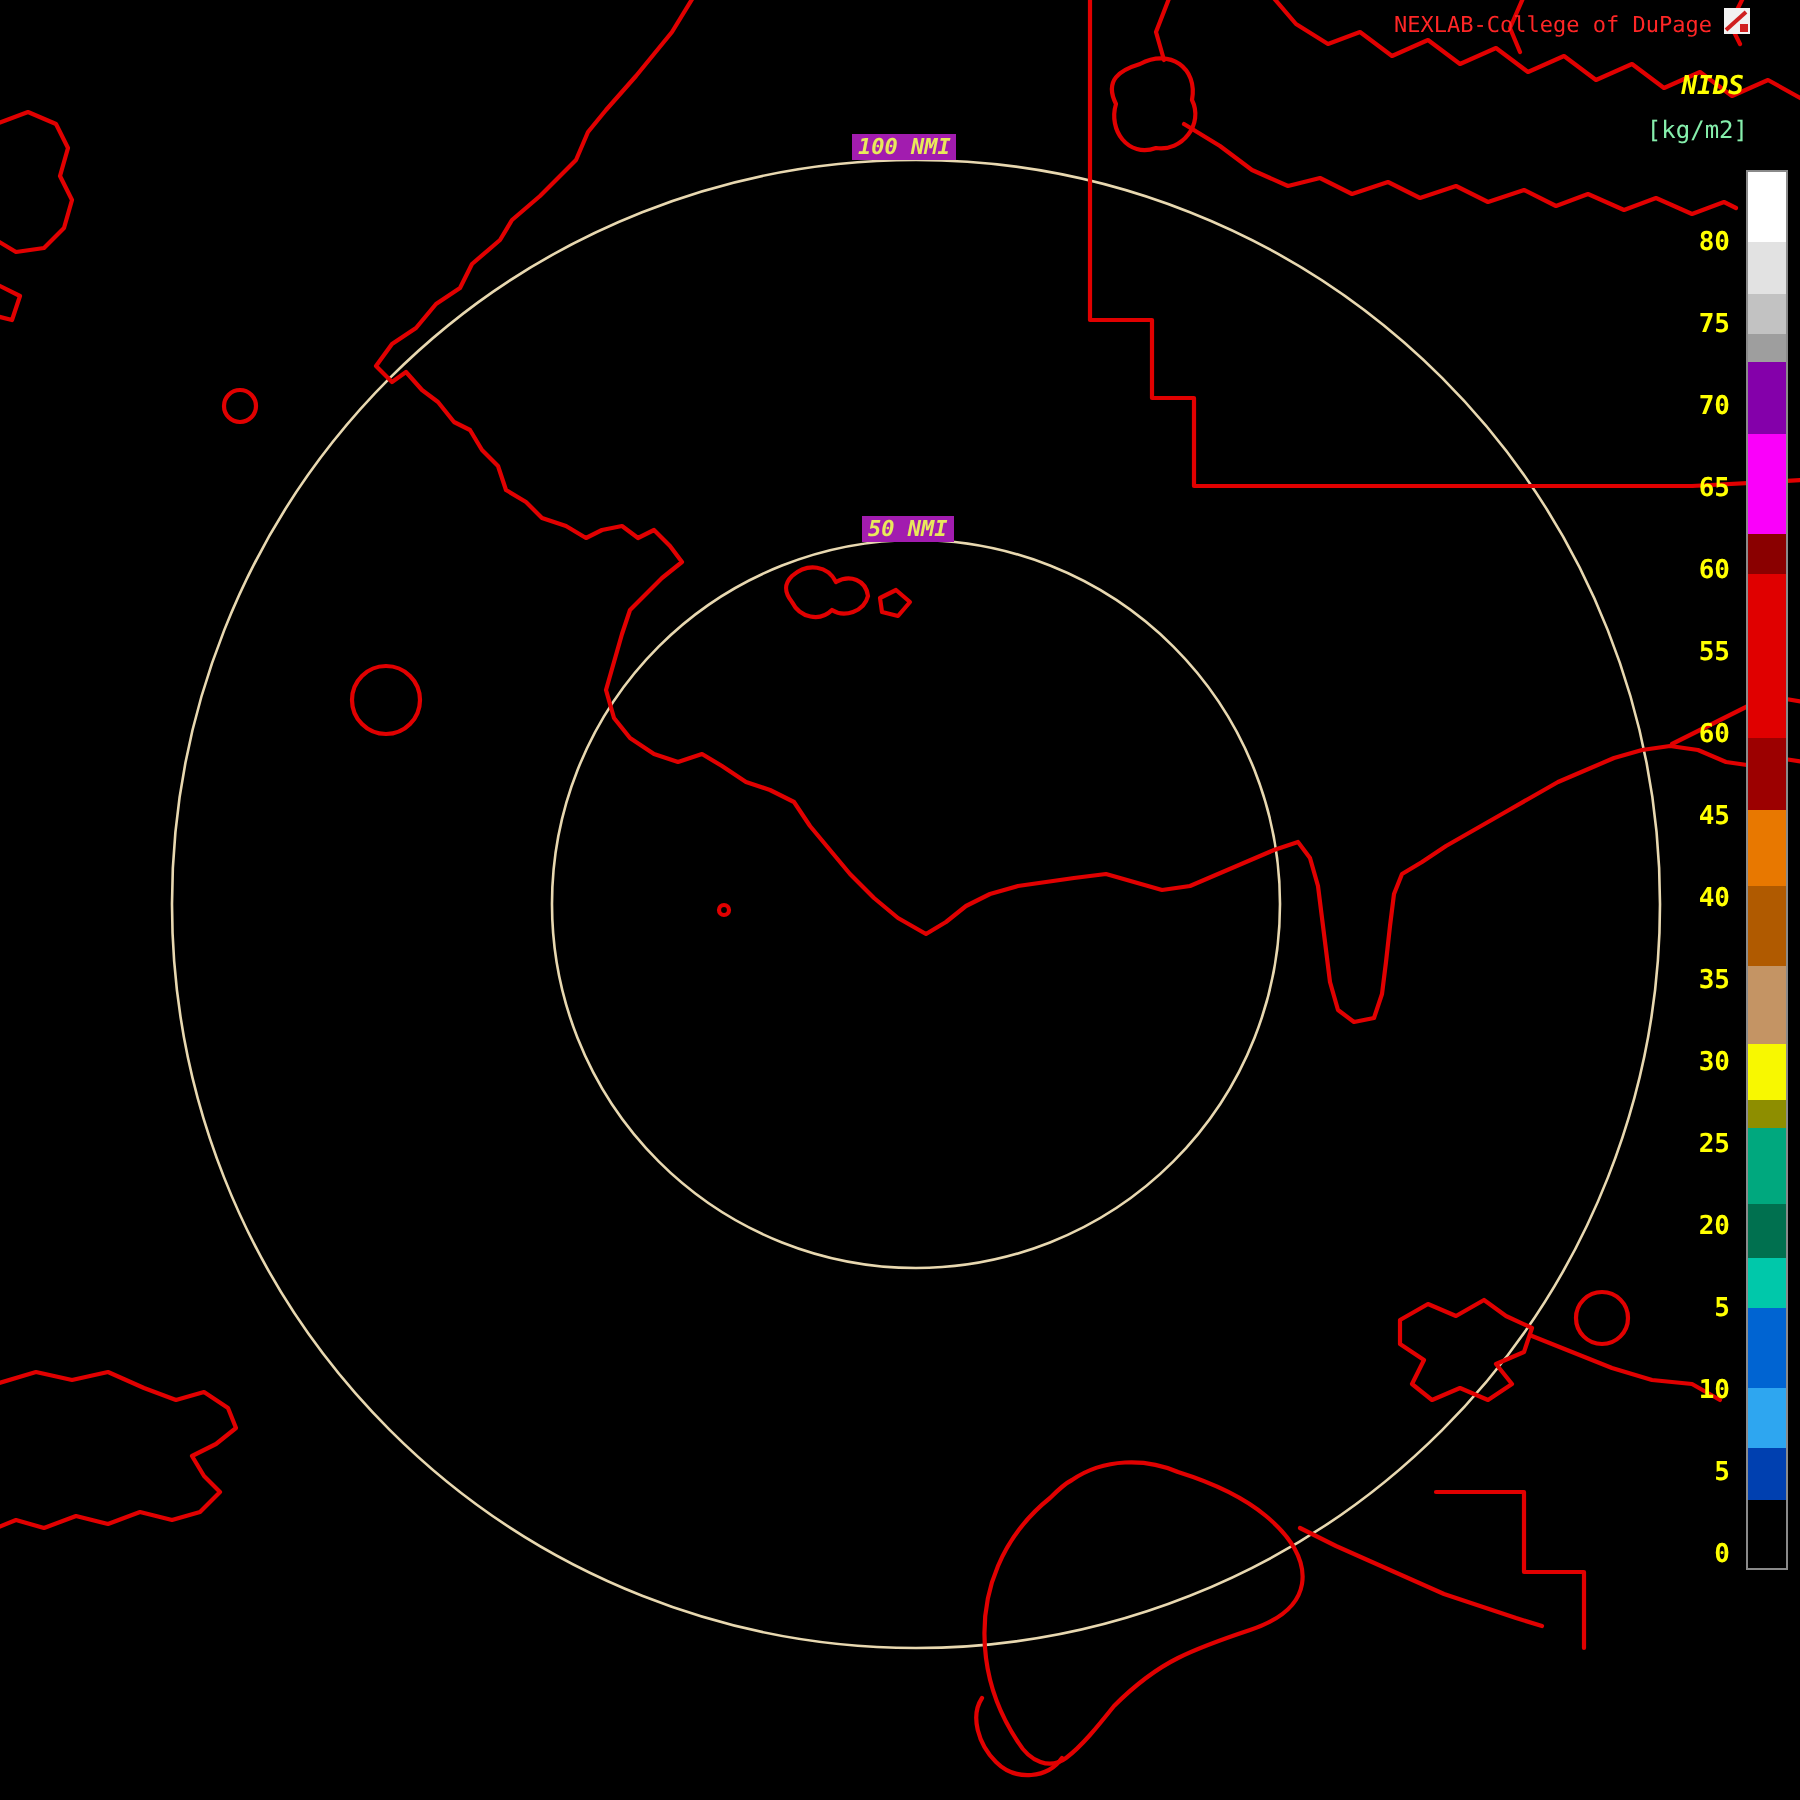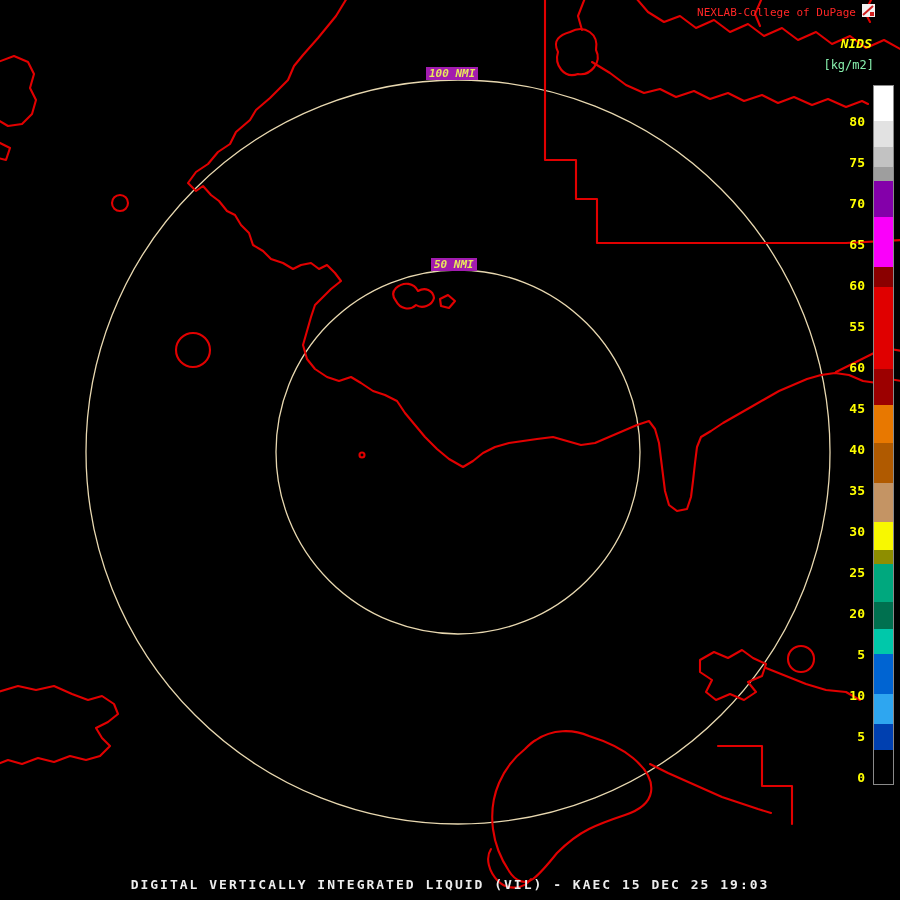--- a/index.html
+++ b/index.html
@@ -136,15 +136,14 @@
       <div class="seg" style="height: 14px; background: rgb(142, 142, 0);"></div>
       <div class="seg" style="height: 38px; background: rgb(0, 168, 126);"></div>
       <div class="seg" style="height: 27px; background: rgb(0, 112, 79);"></div>
       <div class="seg" style="height: 25px; background: rgb(0, 200, 170);"></div>
       <div class="seg" style="height: 40px; background: rgb(0, 100, 210);"></div>
       <div class="seg" style="height: 30px; background: rgb(46, 166, 240);"></div>
       <div class="seg" style="height: 26px; background: rgb(0, 64, 176);"></div>
       <div class="seg" style="height: 36px; background: rgb(0, 0, 0);"></div>
     </div>
 
-  <div id="footer" class="abs">DIGITAL VERTICALLY INTEGRATED LIQUID (VIL) - KAEC 15 DEC 25 19:03</div>
 
 </div>
 
 </body></html>

